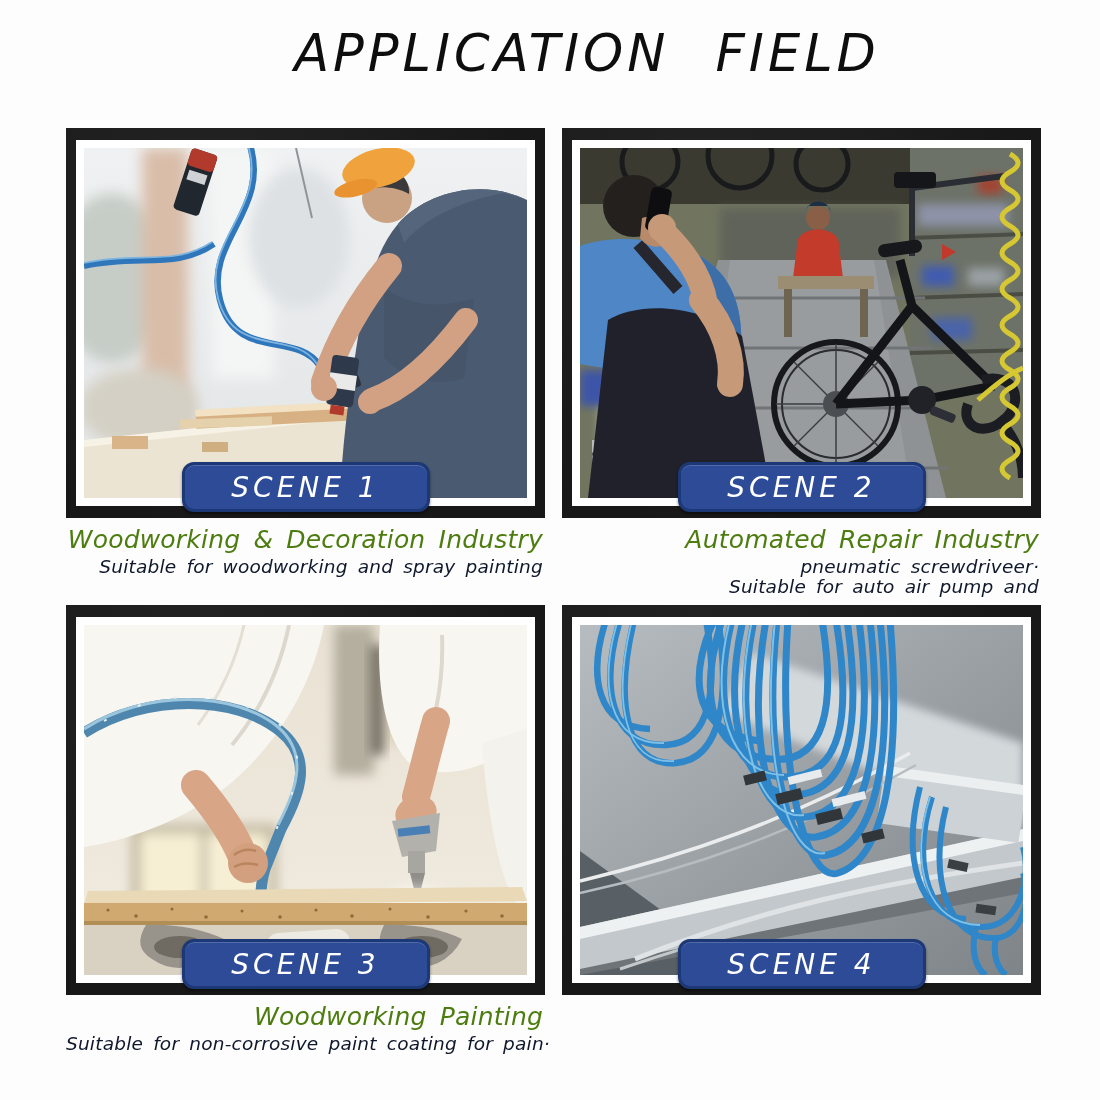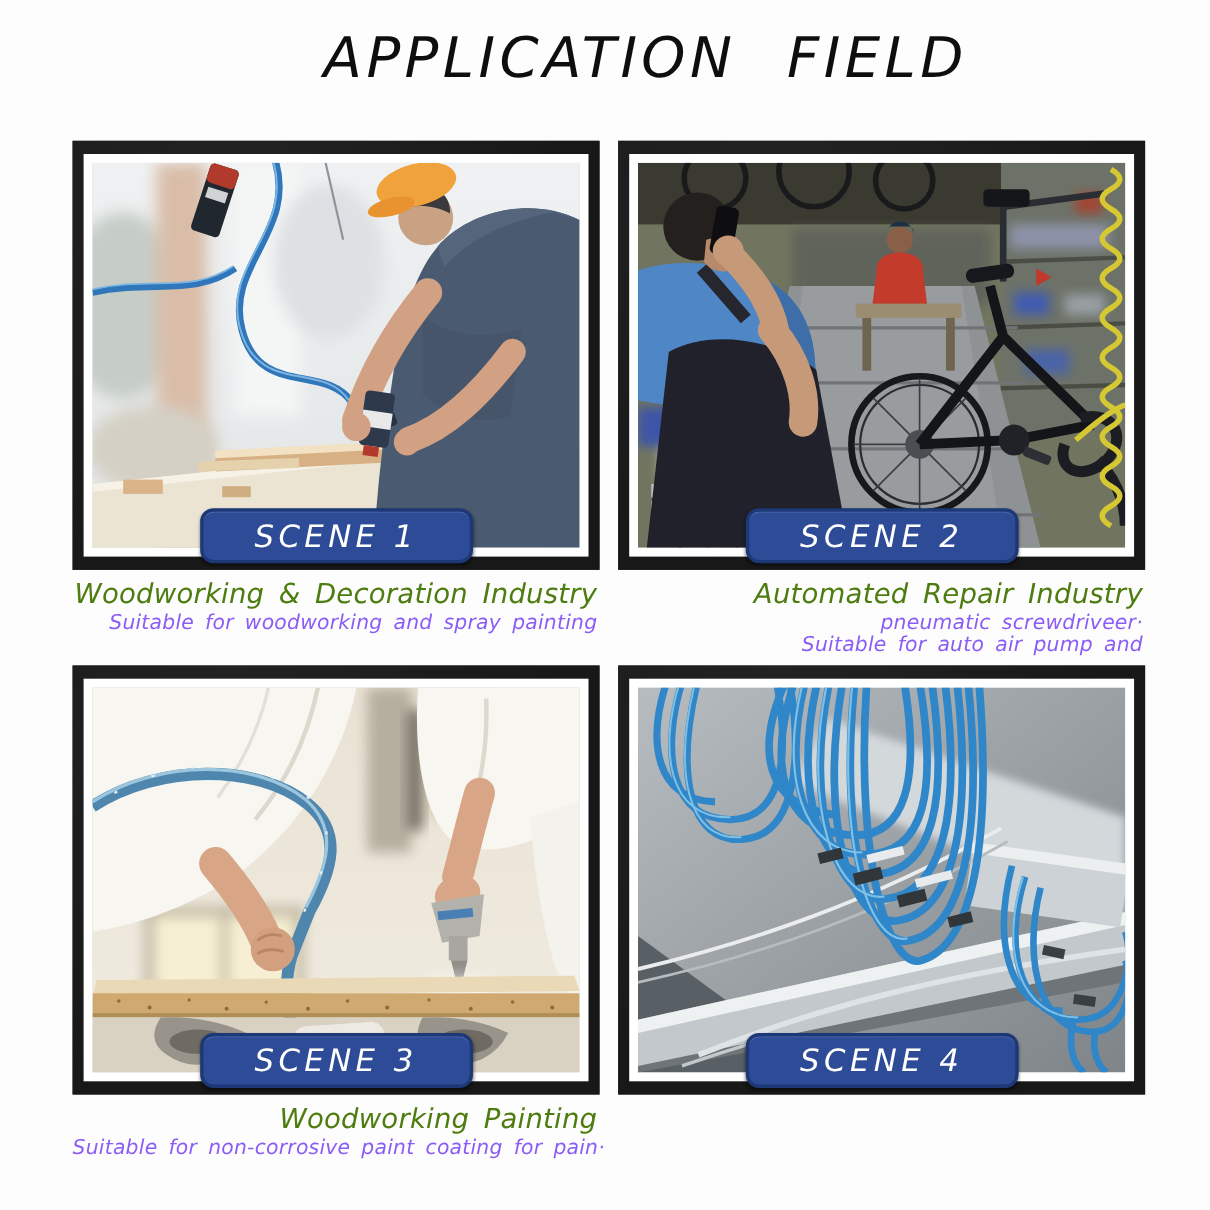--- a/index.html
+++ b/index.html
@@ -42,21 +42,21 @@
     letter-spacing:4px;white-space:nowrap;
   }
 
   .caption{margin:7px 5px 0 0;}
   .scene-title{
     text-align:right;font-size:25px;font-style:italic;font-weight:500;
     color:#4d7c0f;white-space:nowrap;line-height:1.18;letter-spacing:0.2px;word-spacing:5px;
   }
   .scene-subtitle{
     margin-top:2px;text-align:right;font-size:18.5px;font-style:italic;
-    color:#8b5cf6;line-height:1.1;letter-spacing:0.2px;word-spacing:4px;
+    color:#0f172a;line-height:1.1;letter-spacing:0.2px;word-spacing:4px;
   }
   .scene-subtitle span{display:block;white-space:nowrap;}
 </style>
 </head>
 <body>
 
 <div class="poster">
 
   <div class="main-title">APPLICATION FIELD</div>
 

